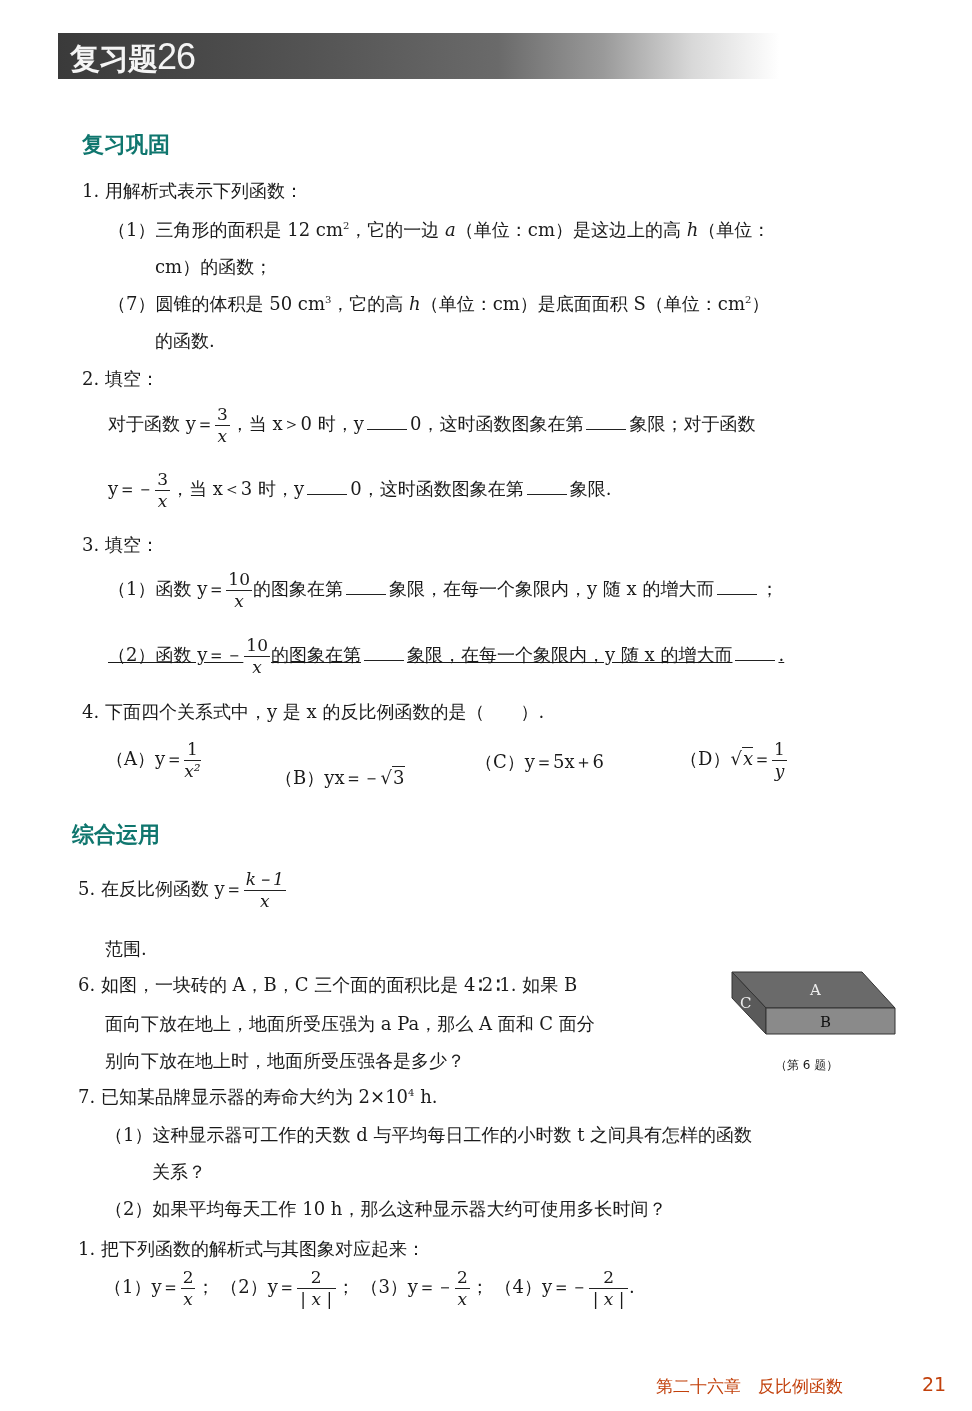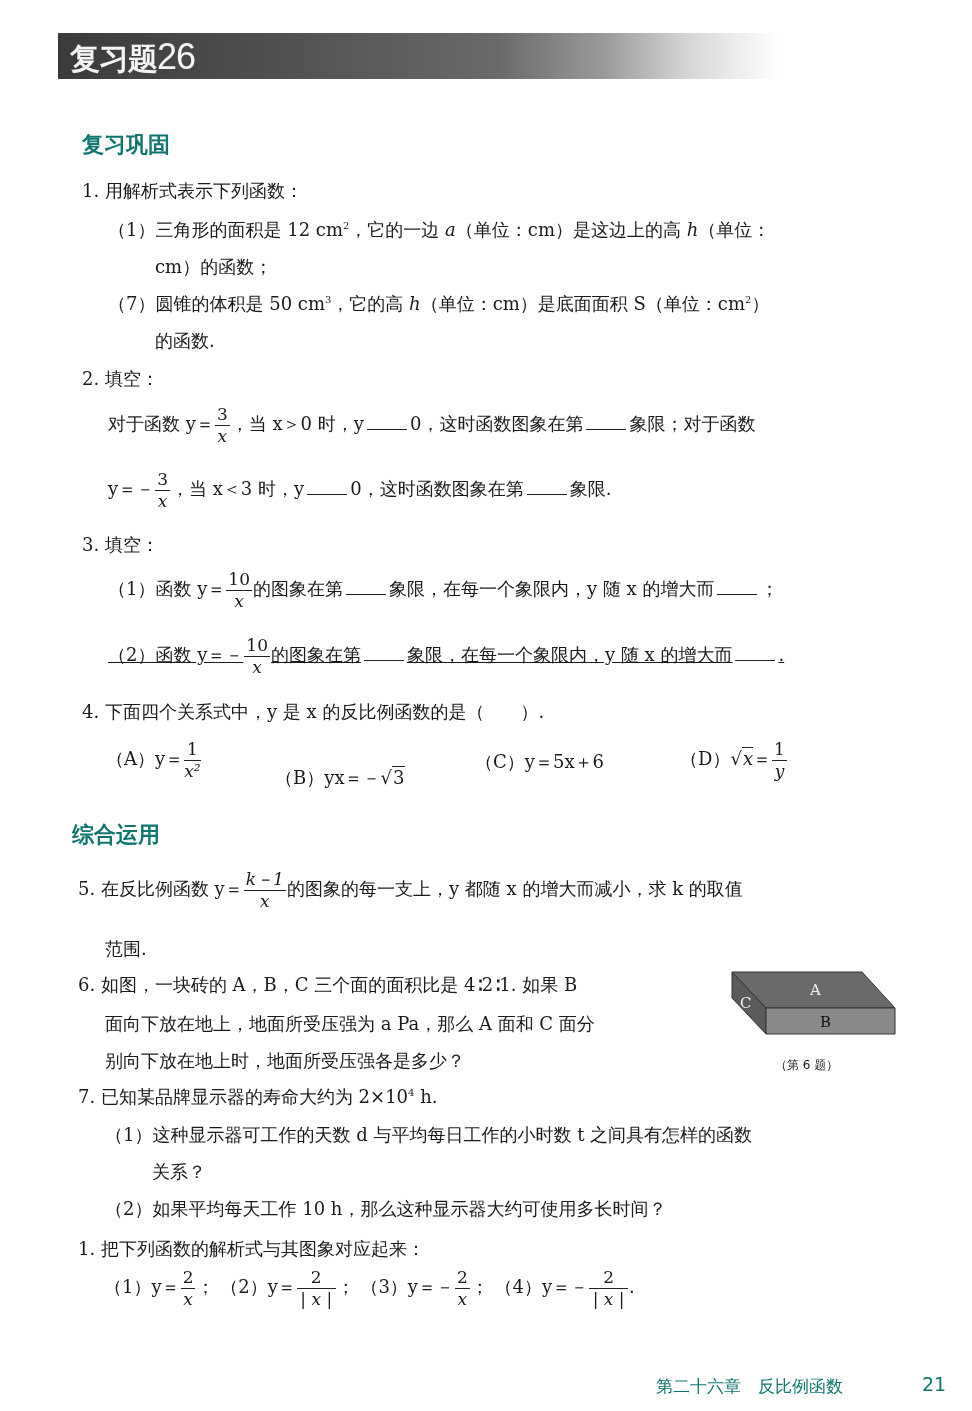--- a/index.html
+++ b/index.html
@@ -21,21 +21,21 @@
     font-family: Liberation Sans, sans-serif; font-weight: bold; font-size: 22px; color: #0f766e;
   }
   .line { font-size: 18px; white-space: nowrap; line-height: 1; }
   .it { font-style: italic; font-family: "DejaVu Serif", serif; }
   sup { font-size: 10px; vertical-align: super; line-height: 0; }
   .frac { display: inline-block; vertical-align: middle; text-align: center; margin: 0 1px; }
   .frac .num { display: block; font-size: 17px; line-height: 1.15; padding: 0 2px; border-bottom: 1px solid #222; }
   .frac .den { display: block; font-size: 17px; line-height: 1.2; font-style: italic; }
   .blank { display: inline-block; width: 40px; border-bottom: 1px solid #222; height: 1px; vertical-align: baseline; margin: 0 3px; }
   .sqrt { border-top: 1px solid #222; padding-left: 1px; }
-  .footer { font-family: "DejaVu Sans", sans-serif; font-size: 17px; color: #0f766e; }
+  .footer { font-family: "DejaVu Sans", sans-serif; font-size: 17px; color: #c2410c; }
   .brick-wrap { left: 730px; top: 968px; width: 170px; height: 70px; }
   .caption { font-family: "DejaVu Sans", sans-serif; font-size: 12px; }
 </style>
 </head>
 <body>
 
 <div class="abs banner"></div>
 <div class="abs banner-title">
   <span>复习题</span><span class="banner-num">26</span>
 </div>
@@ -76,21 +76,21 @@
   <span>（B）yx＝－</span>√<span class="sqrt">3</span>
 </div>
 <div class="abs line" style="left:475px;top:753px;">（C）y＝5x＋6</div>
 <div class="abs line" style="left:680px;top:740px;">
   <span>（D）</span>√<span class="sqrt it">x</span><span>＝</span><span class="frac"><span class="num">1</span><span class="den">y</span></span>
 </div>
 
 <div class="abs section-head" style="left:72px;top:820px;">综合运用</div>
 
 <div class="abs line" style="left:78px;top:870px;">
-  <span>5. 在反比例函数 y＝</span><span class="frac"><span class="num it">k－1</span><span class="den">x</span></span><span>的图象的每一支上，y 都随 x 的增大而减小，求 k 的取值</span>
+  <span>5. 在反比例函数 y＝</span><span class="frac"><span class="num it">k－1</span><span class="den">x</span></span>
 </div>
 <div class="abs line" style="left:105px;top:940px;">范围.</div>
 
 <div class="abs line" style="left:78px;top:976px;">6. 如图，一块砖的 A，B，C 三个面的面积比是 4∶2∶1. 如果 B</div>
 <div class="abs line" style="left:105px;top:1015px;">面向下放在地上，地面所受压强为 a Pa，那么 A 面和 C 面分</div>
 <div class="abs line" style="left:105px;top:1052px;">别向下放在地上时，地面所受压强各是多少？</div>
 
 <div class="abs brick-wrap">
   <svg width="170" height="70" viewBox="0 0 170 70">
     <polygon points="2,4 132,4 165,40 36,40" fill="#6a6a6a" stroke="#333" stroke-width="1"></polygon>

